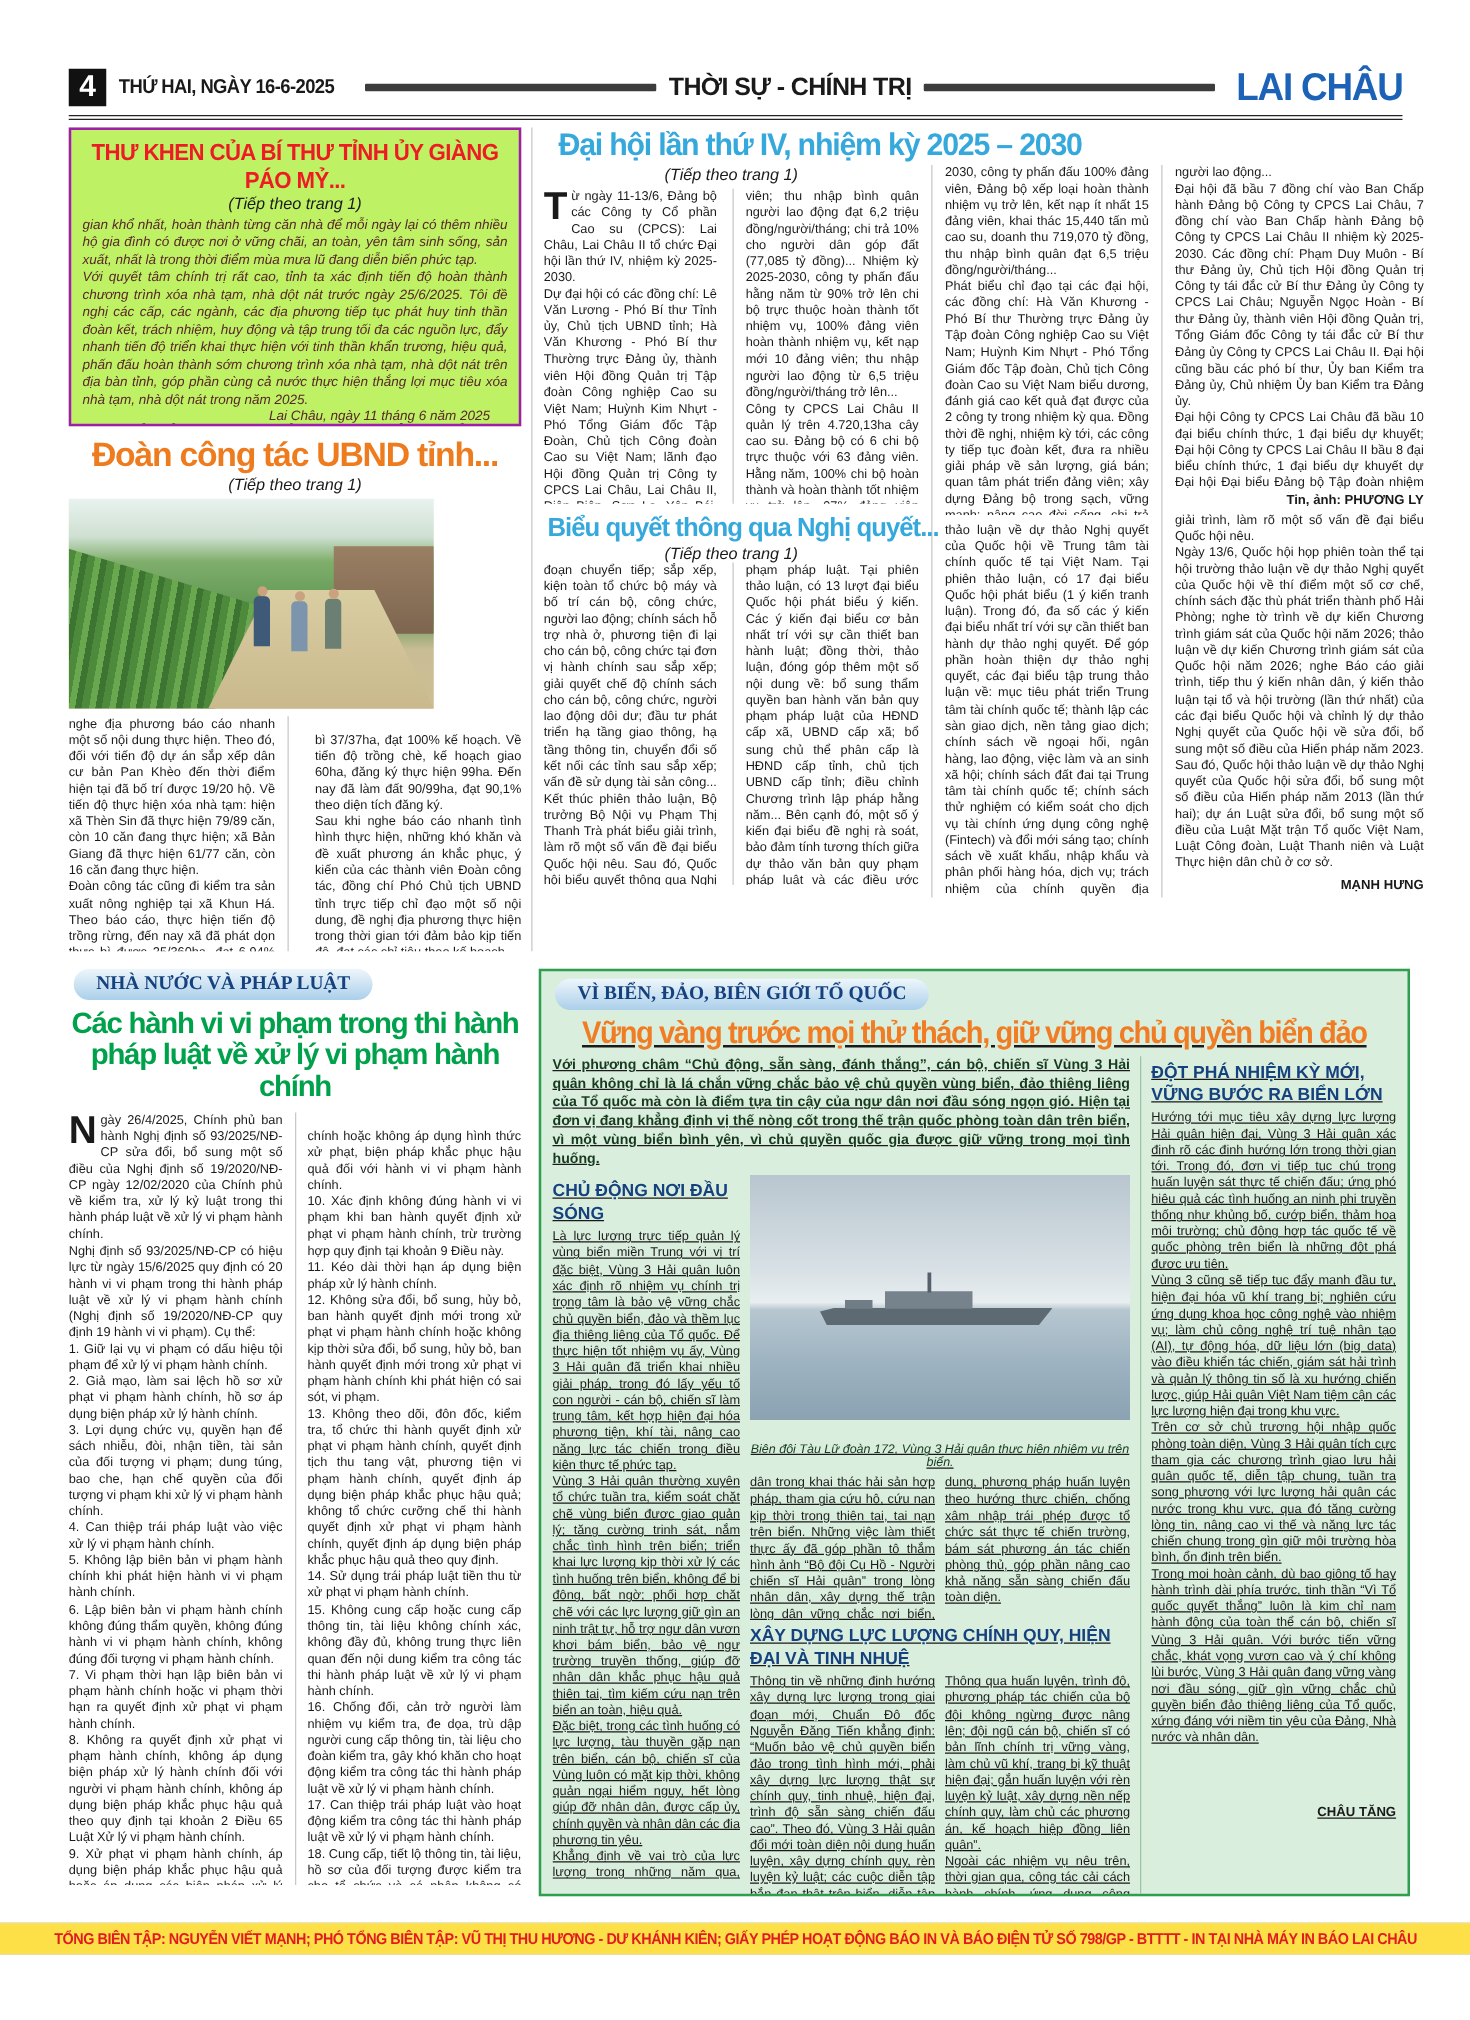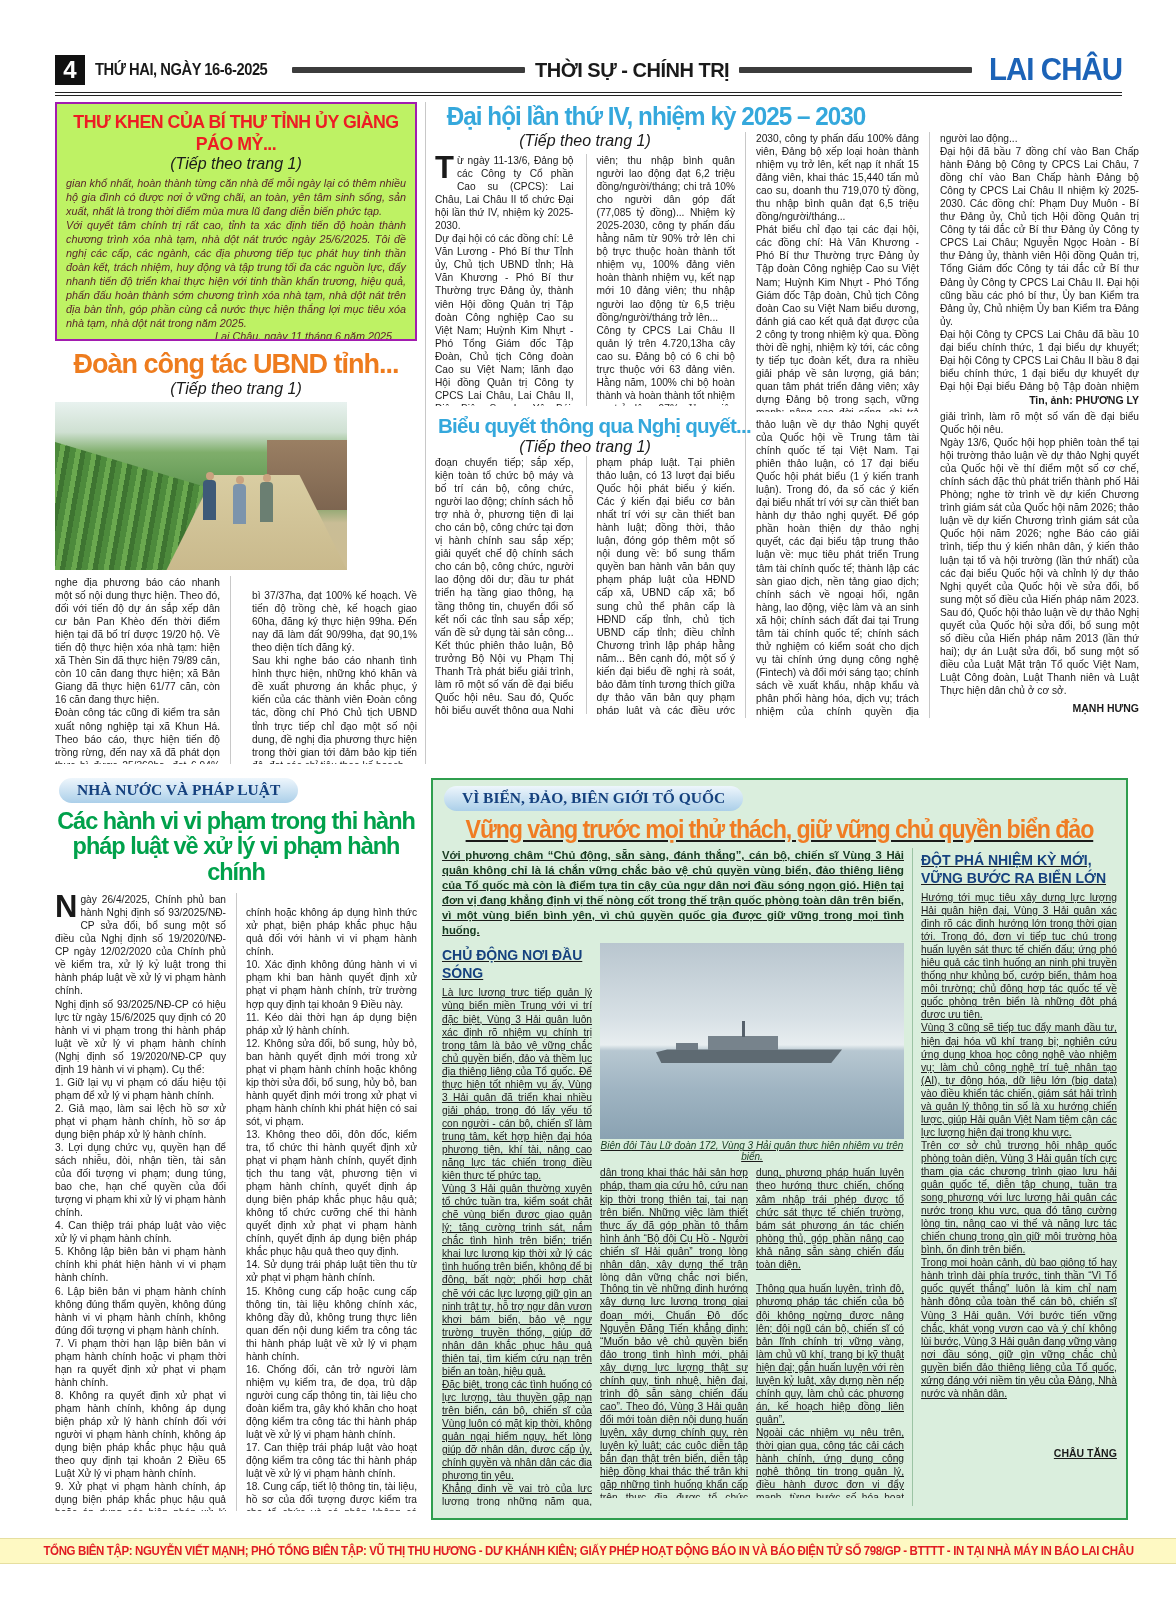--- a/index.html
+++ b/index.html
@@ -14,21 +14,21 @@
          display:flex;align-items:center;justify-content:center;}
   .hdate{font-weight:bold;font-size:16px;letter-spacing:-0.5px;white-space:nowrap;transform:scaleX(.92);transform-origin:left;}
   .hbar{flex:1;height:6px;background:#3c3c3c;border-radius:1px;}
   .hsec{font-weight:bold;font-size:20px;white-space:nowrap;letter-spacing:-0.5px;}
   .hmast{font-weight:bold;font-size:31px;color:#1c63b7;letter-spacing:-1px;white-space:nowrap;transform:scaleX(.95);transform-origin:right;}
 
   
   .col{overflow:hidden;text-align:justify;font-size:10.2px;line-height:1.28;white-space:pre-line;}
   .vline{border-left:1px solid #c8c8c8;}
   .byline{font-weight:bold;font-size:10.5px;text-align:right;}
-  .cont{font-style:italic;font-size:16px;text-align:center;}
+  .cont{font-style:italic;font-size:13px;text-align:center;}
   .dcap::first-letter{float:left;font-size:31px;line-height:.8;padding:2px 3px 0 0;font-weight:bold;}
 
   
   .toprow{display:flex;margin-top:6px;}
   .leftcol{width:362px;flex:none;padding-right:8px;border-right:1px solid #c8c8c8;}
   .rightarea{flex:1;padding-left:9px;position:relative;}
 
   
   .letter{border:2px solid #a21caf;background:#bef264;padding:7px 9px 6px;height:222px;overflow:hidden;}
   .lt-title{color:#ed1c24;font-weight:bold;font-size:18.5px;text-align:center;letter-spacing:-0.5px;transform:scaleX(.96);}
@@ -91,31 +91,31 @@
   .sea-c1 .col{height:520px;}
   .sea-photo-wrap{width:304px;}
   .shipphoto{width:304px;height:196px;position:relative;overflow:hidden;
      background:linear-gradient(#b9c6cf 0%,#d7e0e5 38%,#e8eef0 52%,#b7c7d1 55%,#9fb4c2 75%,#8aa2b2 100%);}
   .ship{position:absolute;left:56px;top:86px;width:186px;height:34px;}
   .ship .hull{position:absolute;bottom:0;left:0;width:100%;height:14px;background:#5e6a72;
      clip-path:polygon(0 20%,6% 0,100% 0,94% 100%,3% 100%);}
   .ship .sup{position:absolute;bottom:13px;left:52px;width:70px;height:14px;background:#77838c;}
   .ship .mast{position:absolute;bottom:26px;left:86px;width:3px;height:16px;background:#55606a;}
   .ship .gun{position:absolute;bottom:13px;left:20px;width:22px;height:7px;background:#707c86;}
-  .sea-cap{font-style:italic;font-size:10px;text-align:center;color:#173a1f;margin:1px 0 4px;}
+  .sea-cap{font-style:italic;font-size:10px;text-align:center;color:#173a1f;margin:18px 0 4px;}
   .sea-2cols{display:flex;gap:8px;}
   .sea-2cols .col{width:148px;}
   .sea-2cols.t .col{height:116px;}
   .sea-2cols.b .col{height:216px;}
   .sea-right{flex:1;margin-left:8px;padding-left:8px;border-left:1px solid #9cc3a4;}
   .sea-right .col{width:100%;}
   .sr1{height:64px;} .sr2{height:556px;}
 
   
-  .footer{position:absolute;left:0;right:0;top:1538px;height:24px;background:#fef9c3;
+  .footer{position:absolute;left:0;right:0;top:1538px;height:24px;background:#fde047;
           border-top:1px solid #e6dfa0;border-bottom:1px solid #e6dfa0;display:flex;align-items:center;justify-content:center;}
   .footer span{color:#e11b22;font-weight:bold;font-size:12.5px;white-space:nowrap;letter-spacing:-0.4px;transform:scaleX(.92);}
 </style>
 </head>
 <body>
 
 <div class="page">
   <div class="inner">
 
     <div class="hdr">
@@ -263,20 +263,21 @@
                         <div class="sup"></div>
                         <div class="mast"></div>
                         <div class="gun"></div>
                     </div>
                   </div>
                   <div class="sea-cap">Biên đội Tàu Lữ đoàn 172, Vùng 3 Hải quân thực hiện nhiệm vụ trên biển.</div>
                   <div class="sea-2cols t">
                     <div class="col">dân trong khai thác hải sản hợp pháp, tham gia cứu hộ, cứu nạn kịp thời trong thiên tai, tai nạn trên biển. Những việc làm thiết thực ấy đã góp phần tô thắm hình ảnh “Bộ đội Cụ Hồ - Người chiến sĩ Hải quân” trong lòng nhân dân, xây dựng thế trận lòng dân vững chắc nơi biển, đảo của Tổ quốc”.</div>
                     <div class="col">dung, phương pháp huấn luyện theo hướng thực chiến, chống xâm nhập trái phép được tổ chức sát thực tế chiến trường, bám sát phương án tác chiến phòng thủ, góp phần nâng cao khả năng sẵn sàng chiến đấu toàn diện.</div>
                   </div>
+                  <div class="sea-sub">XÂY DỰNG LỰC LƯỢNG CHÍNH QUY, HIỆN ĐẠI VÀ TINH NHUỆ</div>
                   <div class="sea-2cols b">
                     <div class="col">Thông tin về những định hướng xây dựng lực lượng trong giai đoạn mới, Chuẩn Đô đốc Nguyễn Đăng Tiến khẳng định: “Muốn bảo vệ chủ quyền biển đảo trong tình hình mới, phải xây dựng lực lượng thật sự chính quy, tinh nhuệ, hiện đại, trình độ sẵn sàng chiến đấu cao”. Theo đó, Vùng 3 Hải quân đổi mới toàn diện nội dung huấn luyện, xây dựng chính quy, rèn luyện kỷ luật; các cuộc diễn tập bắn đạn thật trên biển, diễn tập hiệp đồng khai thác thế trận khi gặp những tình huống khẩn cấp trên thực địa được tổ chức thường xuyên, nghiêm túc, hiệu quả, bảo đảm an toàn tuyệt đối.</div>
                     <div class="col">Thông qua huấn luyện, trình độ, phương pháp tác chiến của bộ đội không ngừng được nâng lên; đội ngũ cán bộ, chiến sĩ có bản lĩnh chính trị vững vàng, làm chủ vũ khí, trang bị kỹ thuật hiện đại; gắn huấn luyện với rèn luyện kỷ luật, xây dựng nền nếp chính quy, làm chủ các phương án, kế hoạch hiệp đồng liên quân”.
 Ngoài các nhiệm vụ nêu trên, thời gian qua, công tác cải cách hành chính, ứng dụng công nghệ thông tin trong quản lý, điều hành được đơn vị đẩy mạnh, từng bước số hóa hoạt động chỉ huy, tham mưu, huấn luyện</div>
                   </div>
                 </div>
               </div>
             </div>
             <div class="sea-right">
               <div class="sea-sub">ĐỘT PHÁ NHIỆM KỲ MỚI, VỮNG BƯỚC RA BIỂN LỚN</div>

